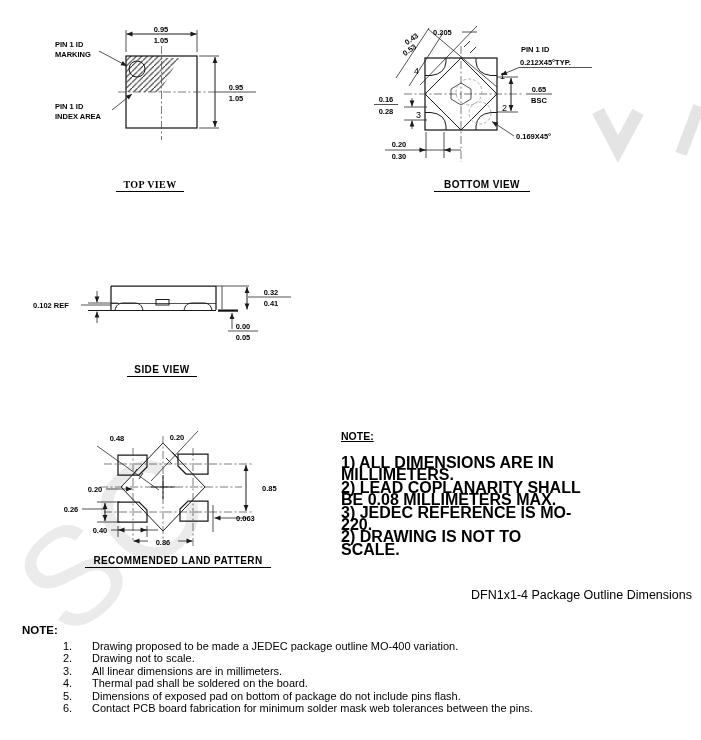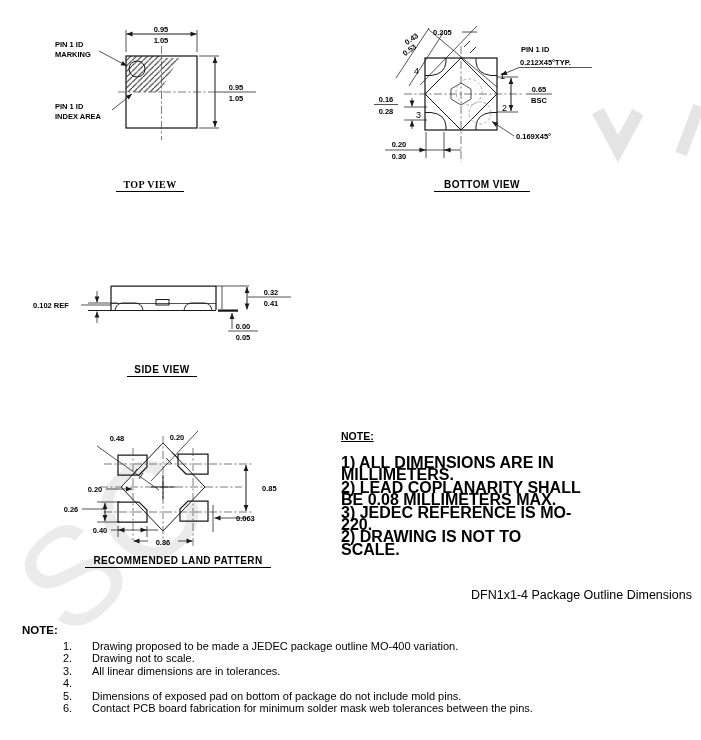--- a/index.html
+++ b/index.html
@@ -255,28 +255,29 @@
     <div class="frow">
       <span class="fnum">1.</span>
       <span>Drawing proposed to be made a JEDEC package outline MO-400 variation.</span>
     </div>
     <div class="frow">
       <span class="fnum">2.</span>
       <span>Drawing not to scale.</span>
     </div>
     <div class="frow">
       <span class="fnum">3.</span>
-      <span>All linear dimensions are in tolerances.</span>
+      <span>All linear dimensions are in millimeters.</span>
     </div>
     <div class="frow">
       <span class="fnum">4.</span>
+      <span>Thermal pad shall be soldered on the board.</span>
     </div>
     <div class="frow">
       <span class="fnum">5.</span>
-      <span>Dimensions of exposed pad on bottom of package do not include mold pins.</span>
+      <span>Dimensions of exposed pad on bottom of package do not include pins flash.</span>
     </div>
     <div class="frow">
       <span class="fnum">6.</span>
       <span>Contact PCB board fabrication for minimum solder mask web tolerances between the pins.</span>
     </div>
   </div>
 
 </div>
 
 </body></html>

